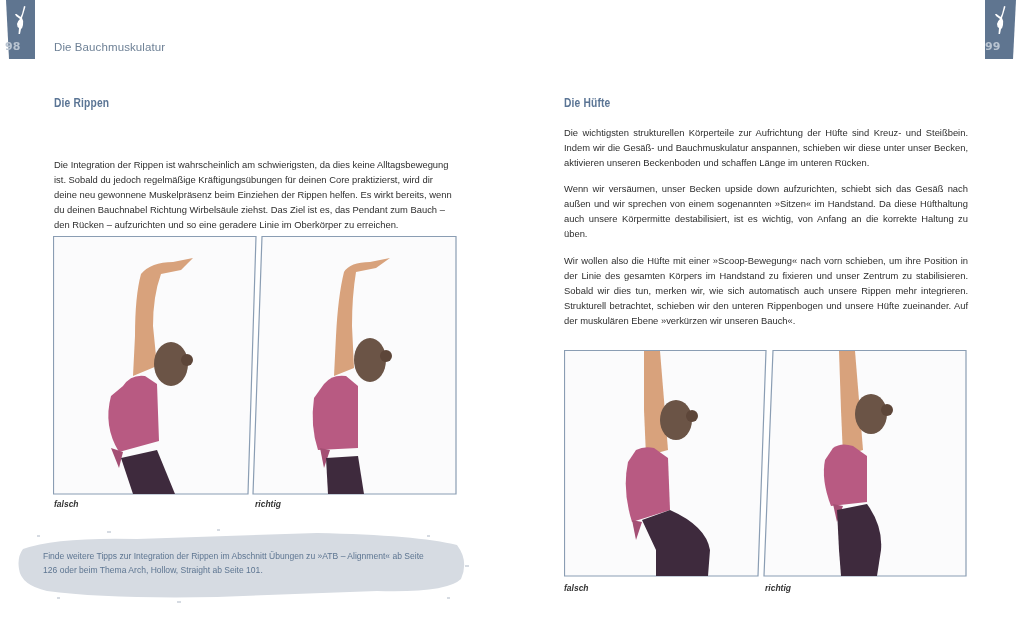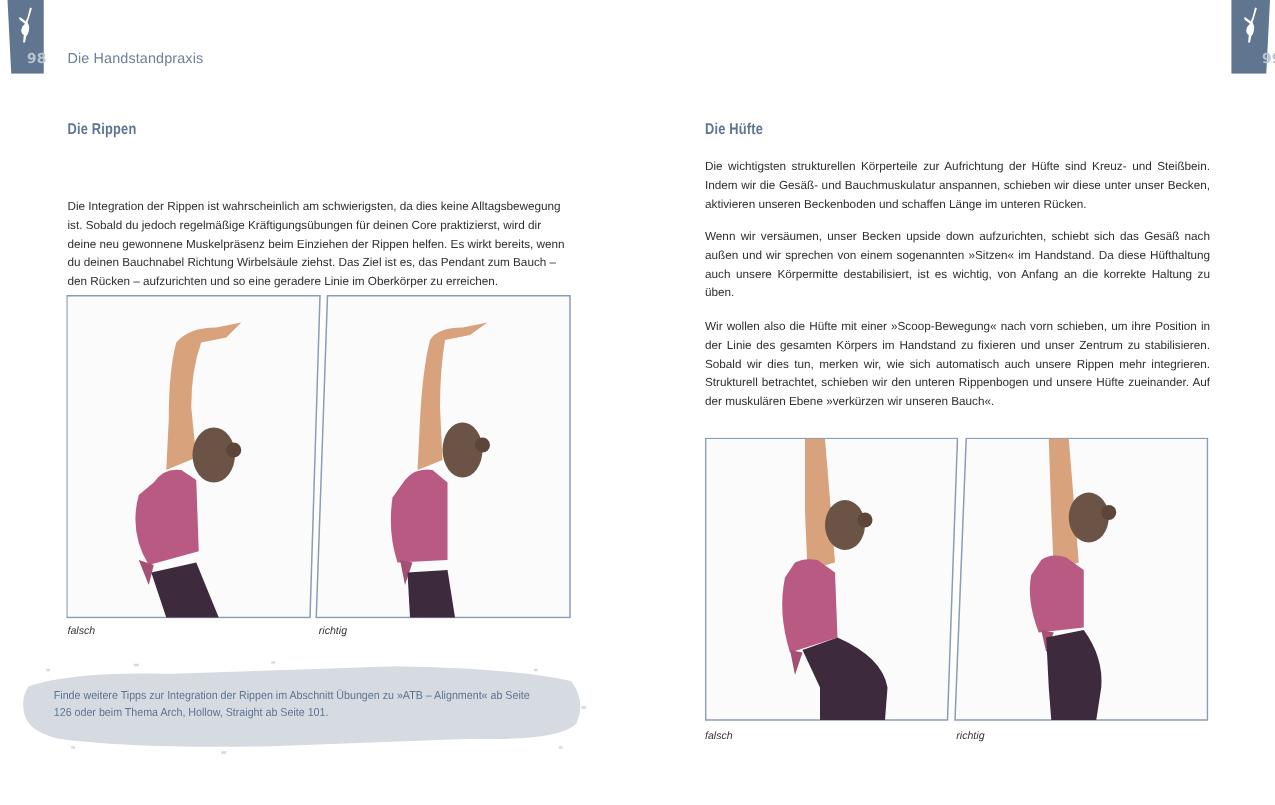--- a/index.html
+++ b/index.html
@@ -6,41 +6,41 @@
     html, body { width: 1020px; height: 644px; background: #ffffff; overflow: hidden; }
     body { position: relative; font-family: "Liberation Sans", sans-serif; color: #2b2b2b; }
 
     .page { position: absolute; top: 0; height: 644px; }
     .page-left { left: 0; width: 510px; }
     .page-right { left: 510px; width: 510px; }
 
     
     .tab { position: absolute; top: 0; width: 32px; height: 59px; }
     .tab svg { position: absolute; left: 0; top: 0; }
-    .tab .num { position: absolute; left: 0; width: 100%; top: 40px; text-align: right;
+    .tab .num { position: absolute; left: 0; width: 100%; top: 40px; text-align: left;
       font-family: "DejaVu Sans", sans-serif; font-weight: bold; font-size: 11px; color: #b9c4d1; }
     .tab .fig { position: absolute; left: 8px; top: 5px; }
     .tab-left { left: 5px; }
     .tab-right { left: 475px; padding-left: 40px; }
 
     .running-head { position: absolute; top: 41px; font-size: 11.5px; color: #6e8196; letter-spacing: 0.1px; }
     .running-head.left { left: 54px; }
     .running-head.right { right: 54px; text-align: right; }
 
     .section-title { position: absolute; font-family: "Liberation Sans", sans-serif; font-weight: bold;
       font-size: 12.5px; color: #5b7595; transform: scaleX(0.82); transform-origin: left top; letter-spacing: 0.2px; }
 
     .para { position: absolute; font-size: 9.4px; line-height: 15px; color: #2e2e2e; text-align: justify; }
     .para.last { text-align: left; margin-top: 32px; }
 
     
     .photo { position: absolute; overflow: hidden; }
     .photo svg { position: absolute; left: 0; top: 0; }
 
-    .caption { position: absolute; font-size: 8.5px; font-style: italic; color: #333; }
+    .caption { position: absolute; font-size: 8.5px; font-style: italic; color: #333; font-weight: bold; }
 
     .tip-box { position: absolute; left: 17px; top: 527px; width: 455px; height: 80px; }
     .tip-box svg { position: absolute; left: 0; top: 0; }
     .tip-text { position: absolute; left: 26px; top: 22px; width: 410px; font-size: 9.2px; line-height: 14px;
       color: #5d7591; transform: scaleX(0.93); transform-origin: left top; }
   </style>
 </head>
 <body>
 
 <div class="page page-left">
@@ -48,21 +48,21 @@
   <div class="tab tab-left">
     <svg width="32" height="59" viewBox="0 0 32 59">
       <polygon points="1,0 30,0 30,59 4,59" fill="#5f7590"></polygon>
     </svg>
     <svg class="fig" width="16" height="30" viewBox="0 0 16 30">
       <path d="M11 1 L12.5 1.5 L10 10 L9 13 Q11 16 10 20 Q9.5 23 8 24 L7 29 L5.5 29 L6 23 Q4 22 4 19 Q4.5 16 7 14 L3 11 L2 9 L3.5 9 L7.5 12 L9 9 Z" fill="#ffffff"></path>
     </svg>
     <div class="num">98</div>
   </div>
 
-  <div class="running-head left">Die Handstandpraxis</div>
+  <div class="running-head left">Die Bauchmuskulatur</div>
 
   <div class="section-title" style="left:54px; top:96px;">Die Rippen</div>
 
   <p class="para last" style="left:54px; top:125px; width:404px;">Die Integration der Rippen ist wahrscheinlich am schwierigsten, da dies keine Alltagsbewegung ist. Sobald du jedoch regelmäßige Kräftigungsübungen für deinen Core praktizierst, wird dir deine neu gewonnene Muskelpräsenz beim Einziehen der Rippen helfen. Es wirkt bereits, wenn du deinen Bauchnabel Richtung Wirbelsäule ziehst. Das Ziel ist es, das Pendant zum Bauch – den Rücken – aufzurichten und so eine geradere Linie im Oberkörper zu erreichen.</p>
 
   <div class="photo" style="left:53px; top:236px; width:204px; height:259px;">
     <svg width="204" height="259" viewBox="0 0 204 259">
       <polygon points="0.5,0.5 203,0.5 195,258 0.5,258" fill="#fbfbfc" stroke="#8a9db3" stroke-width="1.2"></polygon>
 
       <path d="M88 38 Q98 26 120 26 L140 22 L128 34 L108 38 Q100 60 100 90 L104 130 L80 140 L82 100 Q82 60 88 38 Z" fill="#d8a27c"></path>

